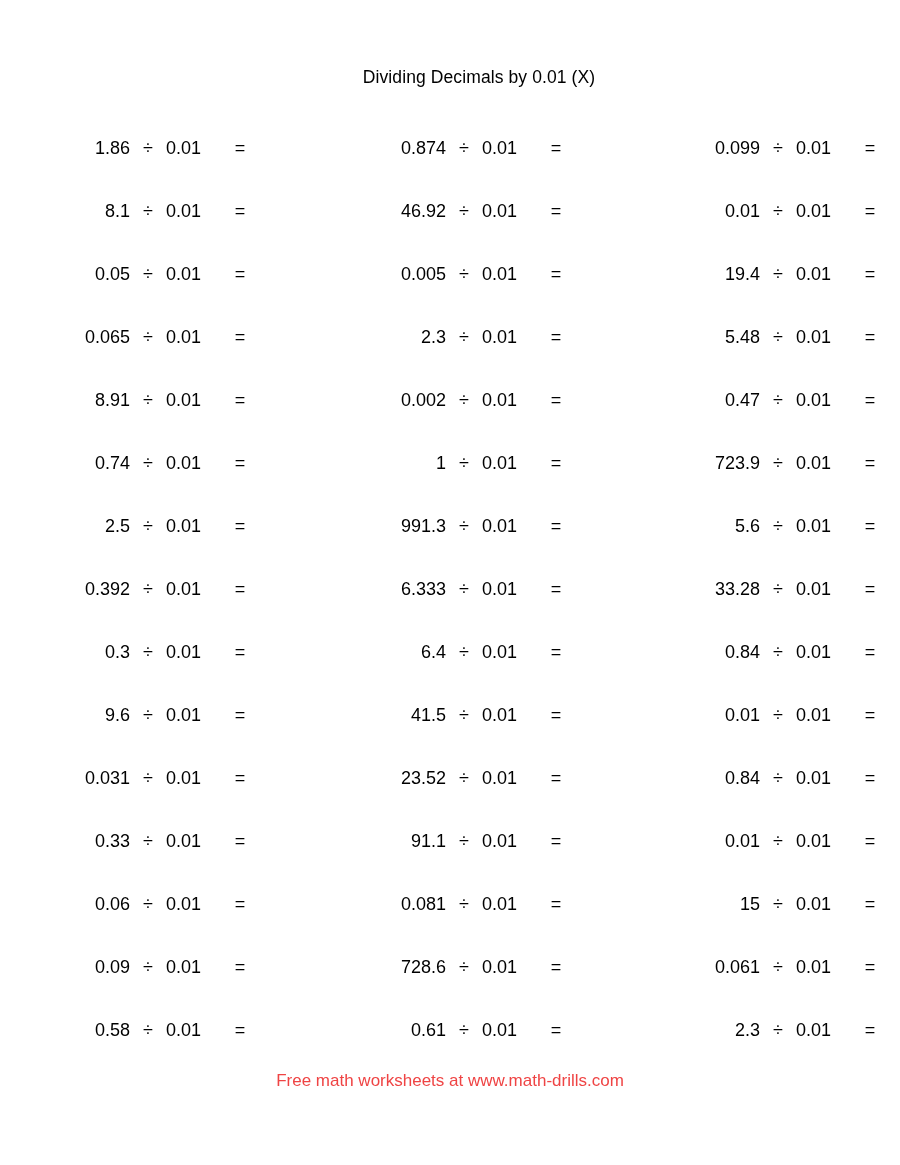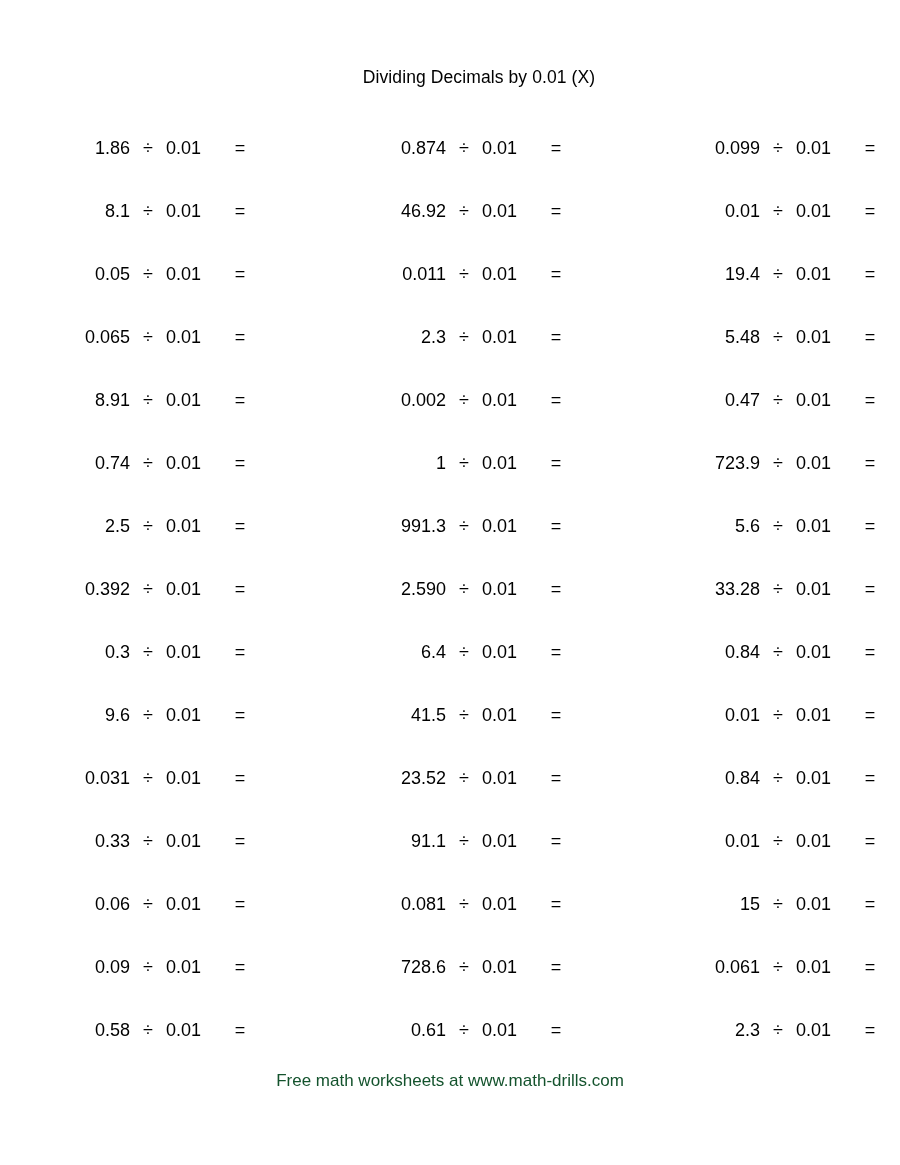--- a/index.html
+++ b/index.html
@@ -97,21 +97,21 @@
   
   .worksheet-footer {
     position: absolute;
     top: 1070px;
     left: 0;
     width: 900px;
     text-align: center;
     font-size: 17px;
     line-height: 22px;
     font-weight: 400;
-    color: #14532d;
+    color: #ef4444;
     white-space: nowrap;
   }
 </style>
 </head>
 <body>
 
 <div class="page">
 
   <div class="worksheet-title">Dividing Decimals by 0.01 (X)</div>
 
@@ -164,21 +164,21 @@
       </div>
       <div class="problem-row">
         <div class="problem col-0">
           <span class="dividend">0.05</span>
           <span class="divide-sign">÷</span>
           <span class="divisor">0.01</span>
           <span class="equals-sign">=</span>
           <span class="answer-blank"></span>
         </div>
         <div class="problem col-1">
-          <span class="dividend">0.011</span>
+          <span class="dividend">0.005</span>
           <span class="divide-sign">÷</span>
           <span class="divisor">0.01</span>
           <span class="equals-sign">=</span>
           <span class="answer-blank"></span>
         </div>
         <div class="problem col-2">
           <span class="dividend">19.4</span>
           <span class="divide-sign">÷</span>
           <span class="divisor">0.01</span>
           <span class="equals-sign">=</span>
@@ -279,21 +279,21 @@
       </div>
       <div class="problem-row">
         <div class="problem col-0">
           <span class="dividend">0.392</span>
           <span class="divide-sign">÷</span>
           <span class="divisor">0.01</span>
           <span class="equals-sign">=</span>
           <span class="answer-blank"></span>
         </div>
         <div class="problem col-1">
-          <span class="dividend">2.590</span>
+          <span class="dividend">6.333</span>
           <span class="divide-sign">÷</span>
           <span class="divisor">0.01</span>
           <span class="equals-sign">=</span>
           <span class="answer-blank"></span>
         </div>
         <div class="problem col-2">
           <span class="dividend">33.28</span>
           <span class="divide-sign">÷</span>
           <span class="divisor">0.01</span>
           <span class="equals-sign">=</span>

